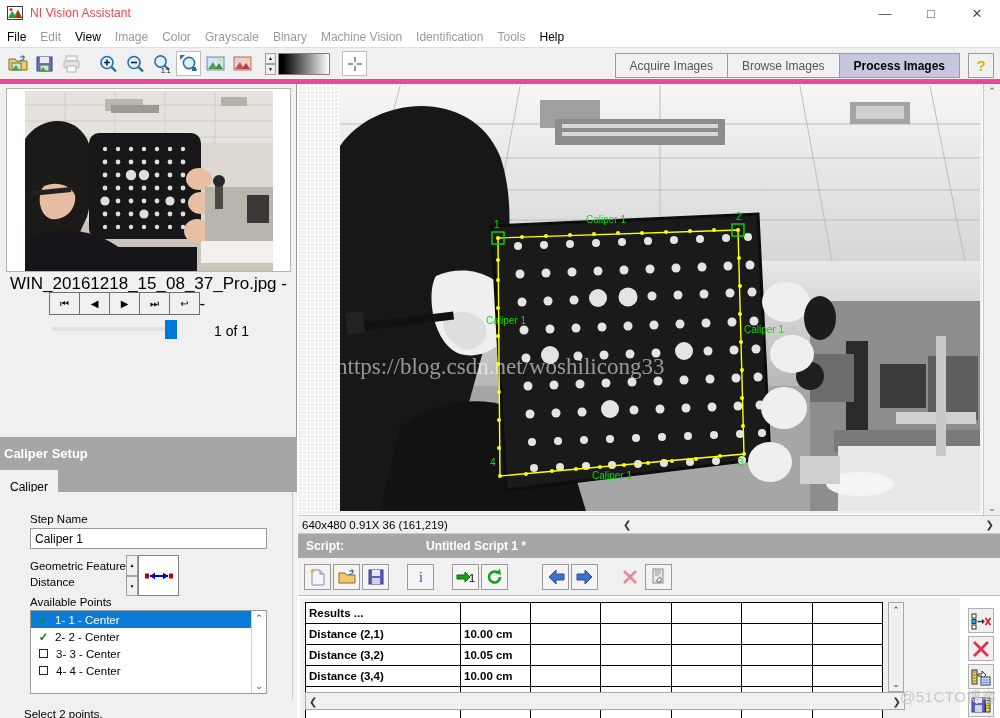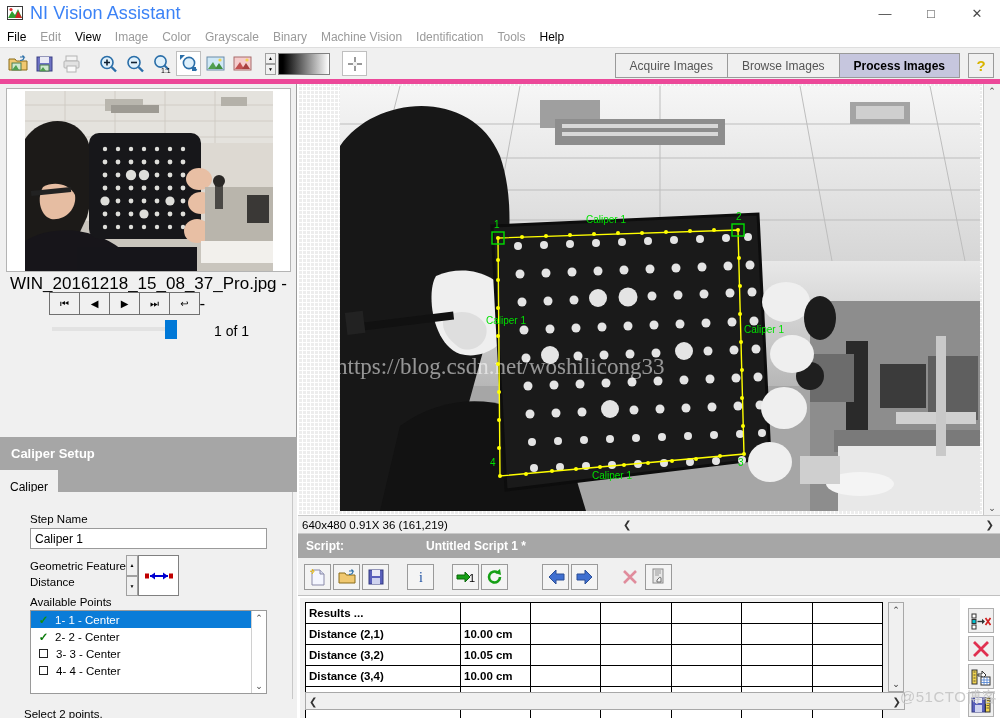--- a/index.html
+++ b/index.html
@@ -19,21 +19,21 @@
   .titlebar {
     position: absolute; left: 0; top: 0; width: 1000px; height: 26px;
     background: #ffffff;
     display: flex; align-items: center;
   }
   .titlebar .logo {
     width: 16px; height: 16px; margin-left: 7px; margin-right: 7px;
     position: relative; flex: none;
   }
   .titlebar .title {
-    font-size: 18px; color: #3b82f6; letter-spacing: .1px;
+    font-size: 12px; color: #ef4444; letter-spacing: .1px;
   }
   .wincontrols { position: absolute; right: 0; top: 0; height: 26px; display: flex; }
   .wincontrols div {
     width: 46px; height: 26px; display: flex; align-items: center; justify-content: center;
     color: #4a4a4a; font-size: 13px;
   }
 
   
   .menubar {
     position: absolute; left: 0; top: 26px; width: 1000px; height: 22px;
@@ -107,21 +107,21 @@
   }
   .sliderthumb {
     position: absolute; left: 165px; top: 0px; width: 12px; height: 19px; background: #0078d7;
   }
   .pageidx { position: absolute; left: 214px; top: 3px; font-size: 14px; }
 
   
   .setup-header {
     position: absolute; left: 0; top: 353px; width: 297px; height: 33px;
     background: #a6a6a6; color: #ffffff; font-weight: bold; font-size: 13px;
-    display: flex; align-items: center; padding-left: 11px;
+    display: flex; align-items: center; padding-left: 4px;
   }
   .tabstrip {
     position: absolute; left: 0; top: 386px; width: 297px; height: 22px; background: #a6a6a6;
   }
   .tab {
     position: absolute; left: 0; top: 0; height: 22px; padding: 17px 10px;
     background: #f0f0f0; display: flex; align-items: center; font-size: 12px;
   }
   .panelbody {
     position: absolute; left: 0; top: 408px; width: 297px; height: 310px; background: #f0f0f0;

